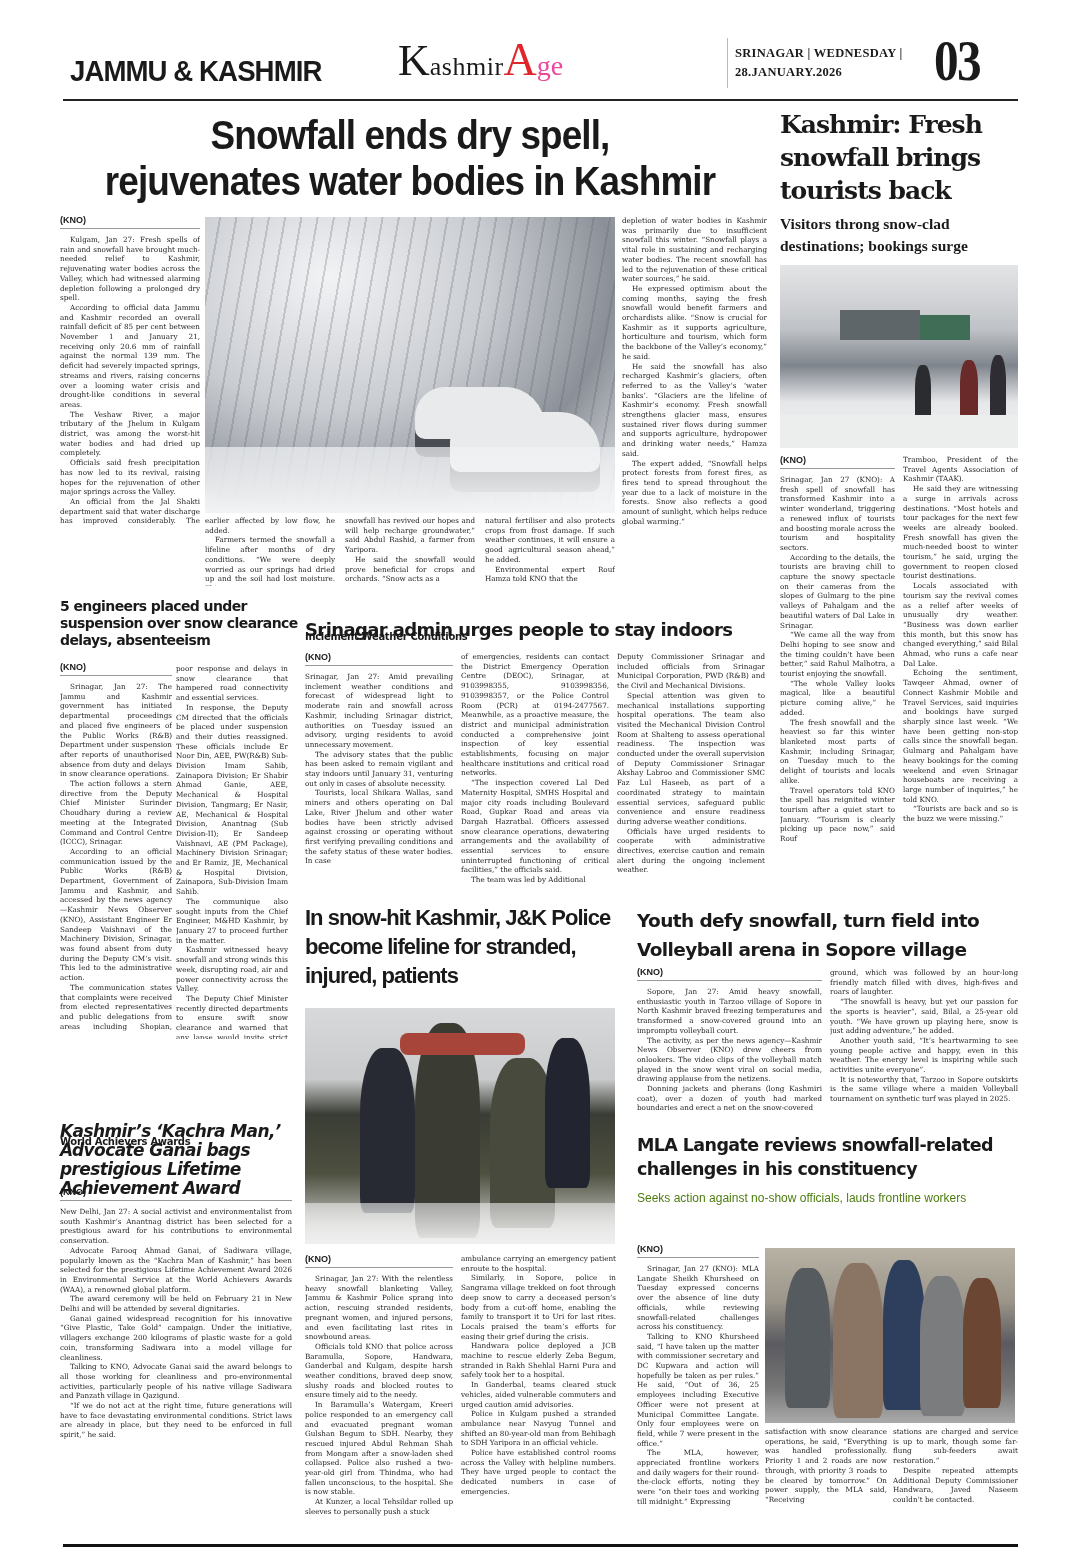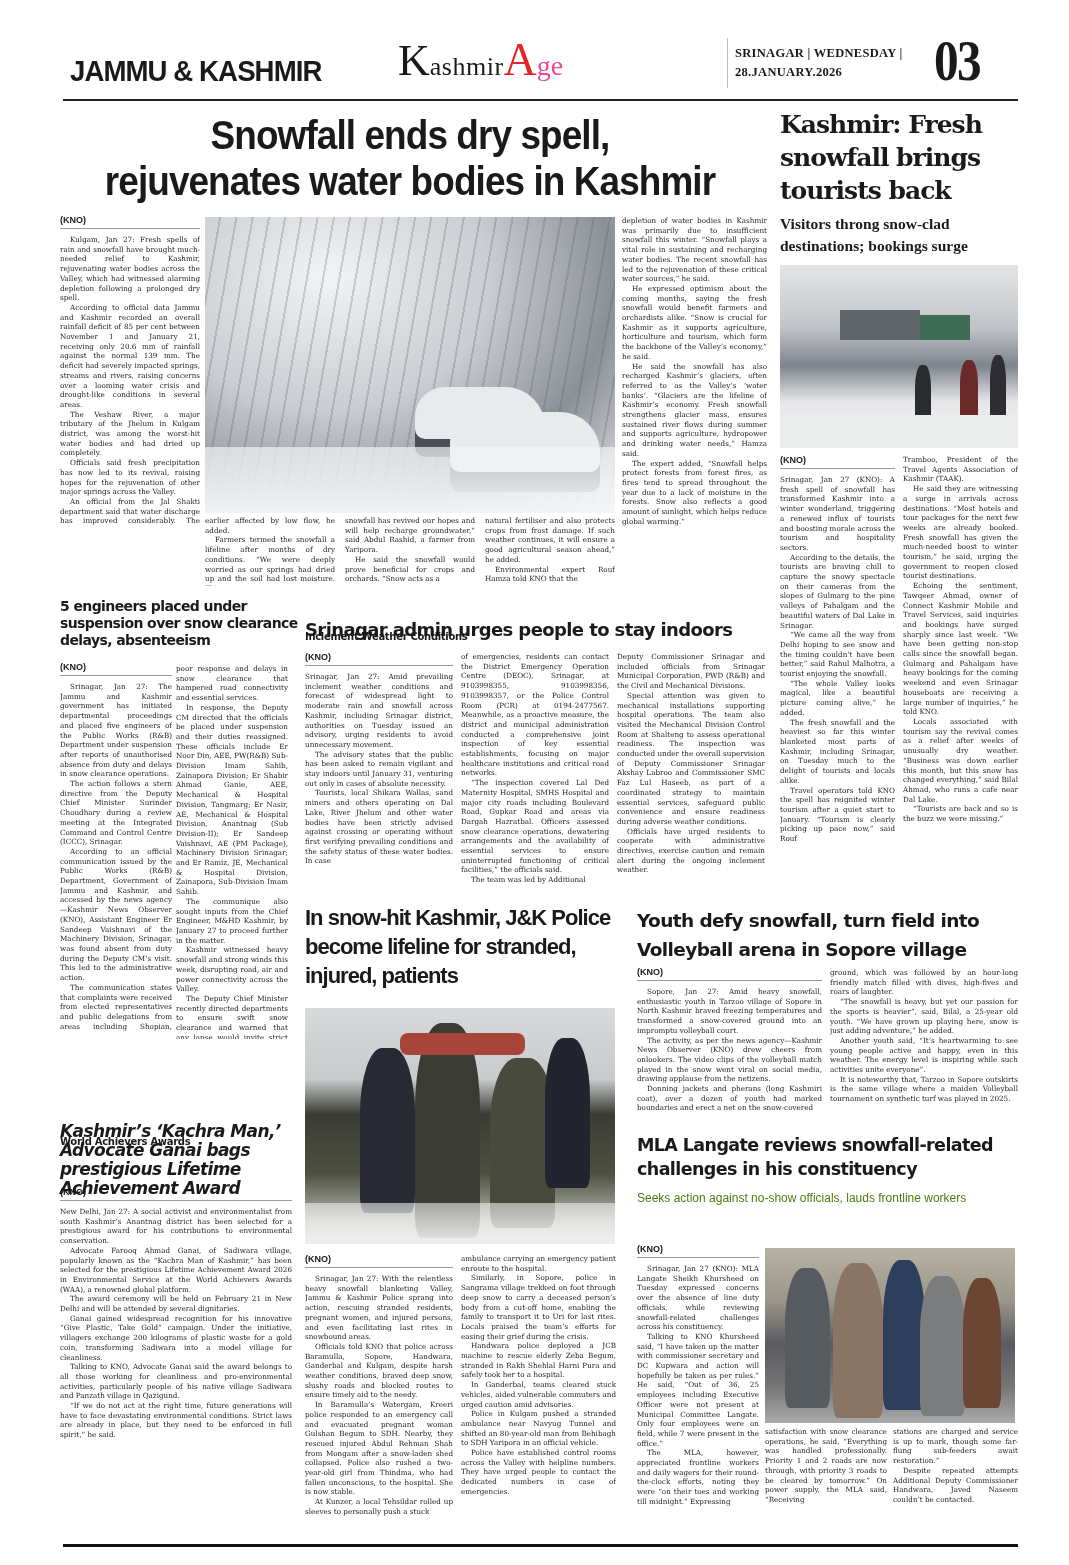--- a/index.html
+++ b/index.html
@@ -128,22 +128,22 @@
     <p>“We came all the way from Delhi hoping to see snow and the timing couldn’t have been better,” said Rahul Malhotra, a tourist enjoying the snowfall.</p>
     <p>“The whole Valley looks magical, like a beautiful picture coming alive,” he added.</p>
     <p>The fresh snowfall and the heaviest so far this winter blanketed most parts of Kashmir, including Srinagar, on Tuesday much to the delight of tourists and locals alike.</p>
     <p>Travel operators told KNO the spell has reignited winter tourism after a quiet start to January. “Tourism is clearly picking up pace now,” said Rouf</p>
   </div>
 </div>
 <div class="col" style="left:903px; top:455px; width:115px; height:430px;">
   <div class="body">
     <p style="text-indent:0">Tramboo, President of the Travel Agents Association of Kashmir (TAAK).</p>
     <p>He said they are witnessing a surge in arrivals across destinations. “Most hotels and tour packages for the next few weeks are already booked. Fresh snowfall has given the much-needed boost to winter tourism,” he said, urging the government to reopen closed tourist destinations.</p>
+    <p>Locals associated with tourism say the revival comes as a relief after weeks of unusually dry weather. “Business was down earlier this month, but this snow has changed everything,” said Bilal Ahmad, who runs a cafe near Dal Lake.</p>
     <p>Echoing the sentiment, Tawqeer Ahmad, owner of Connect Kashmir Mobile and Travel Services, said inquiries and bookings have surged sharply since last week. “We have been getting non-stop calls since the snowfall began. Gulmarg and Pahalgam have heavy bookings for the coming weekend and even Srinagar houseboats are receiving a large number of inquiries,” he told KNO.</p>
-    <p>Locals associated with tourism say the revival comes as a relief after weeks of unusually dry weather. “Business was down earlier this month, but this snow has changed everything,” said Bilal Ahmad, who runs a cafe near Dal Lake.</p>
     <p>“Tourists are back and so is the buzz we were missing.”</p>
   </div>
 </div>
 
 <div class="abs hl-s" style="left:60px; top:598px; width:240px; font-size:14px; line-height:17px;">5 engineers placed under suspension over snow clearance delays, absenteeism</div>
 <div class="col" style="left:60px; top:662px; width:112px; height:370px;">
   <div class="kno">(KNO)</div>
   <div class="body">
     <p>Srinagar, Jan 27: The Jammu and Kashmir government has initiated departmental proceedings and placed five engineers of the Public Works (R&amp;B) Department under suspension after reports of unauthorised absence from duty and delays in snow clearance operations.</p>
     <p>The action follows a stern directive from the Deputy Chief Minister Surinder Choudhary during a review meeting at the Integrated Command and Control Centre (ICCC), Srinagar.</p>

